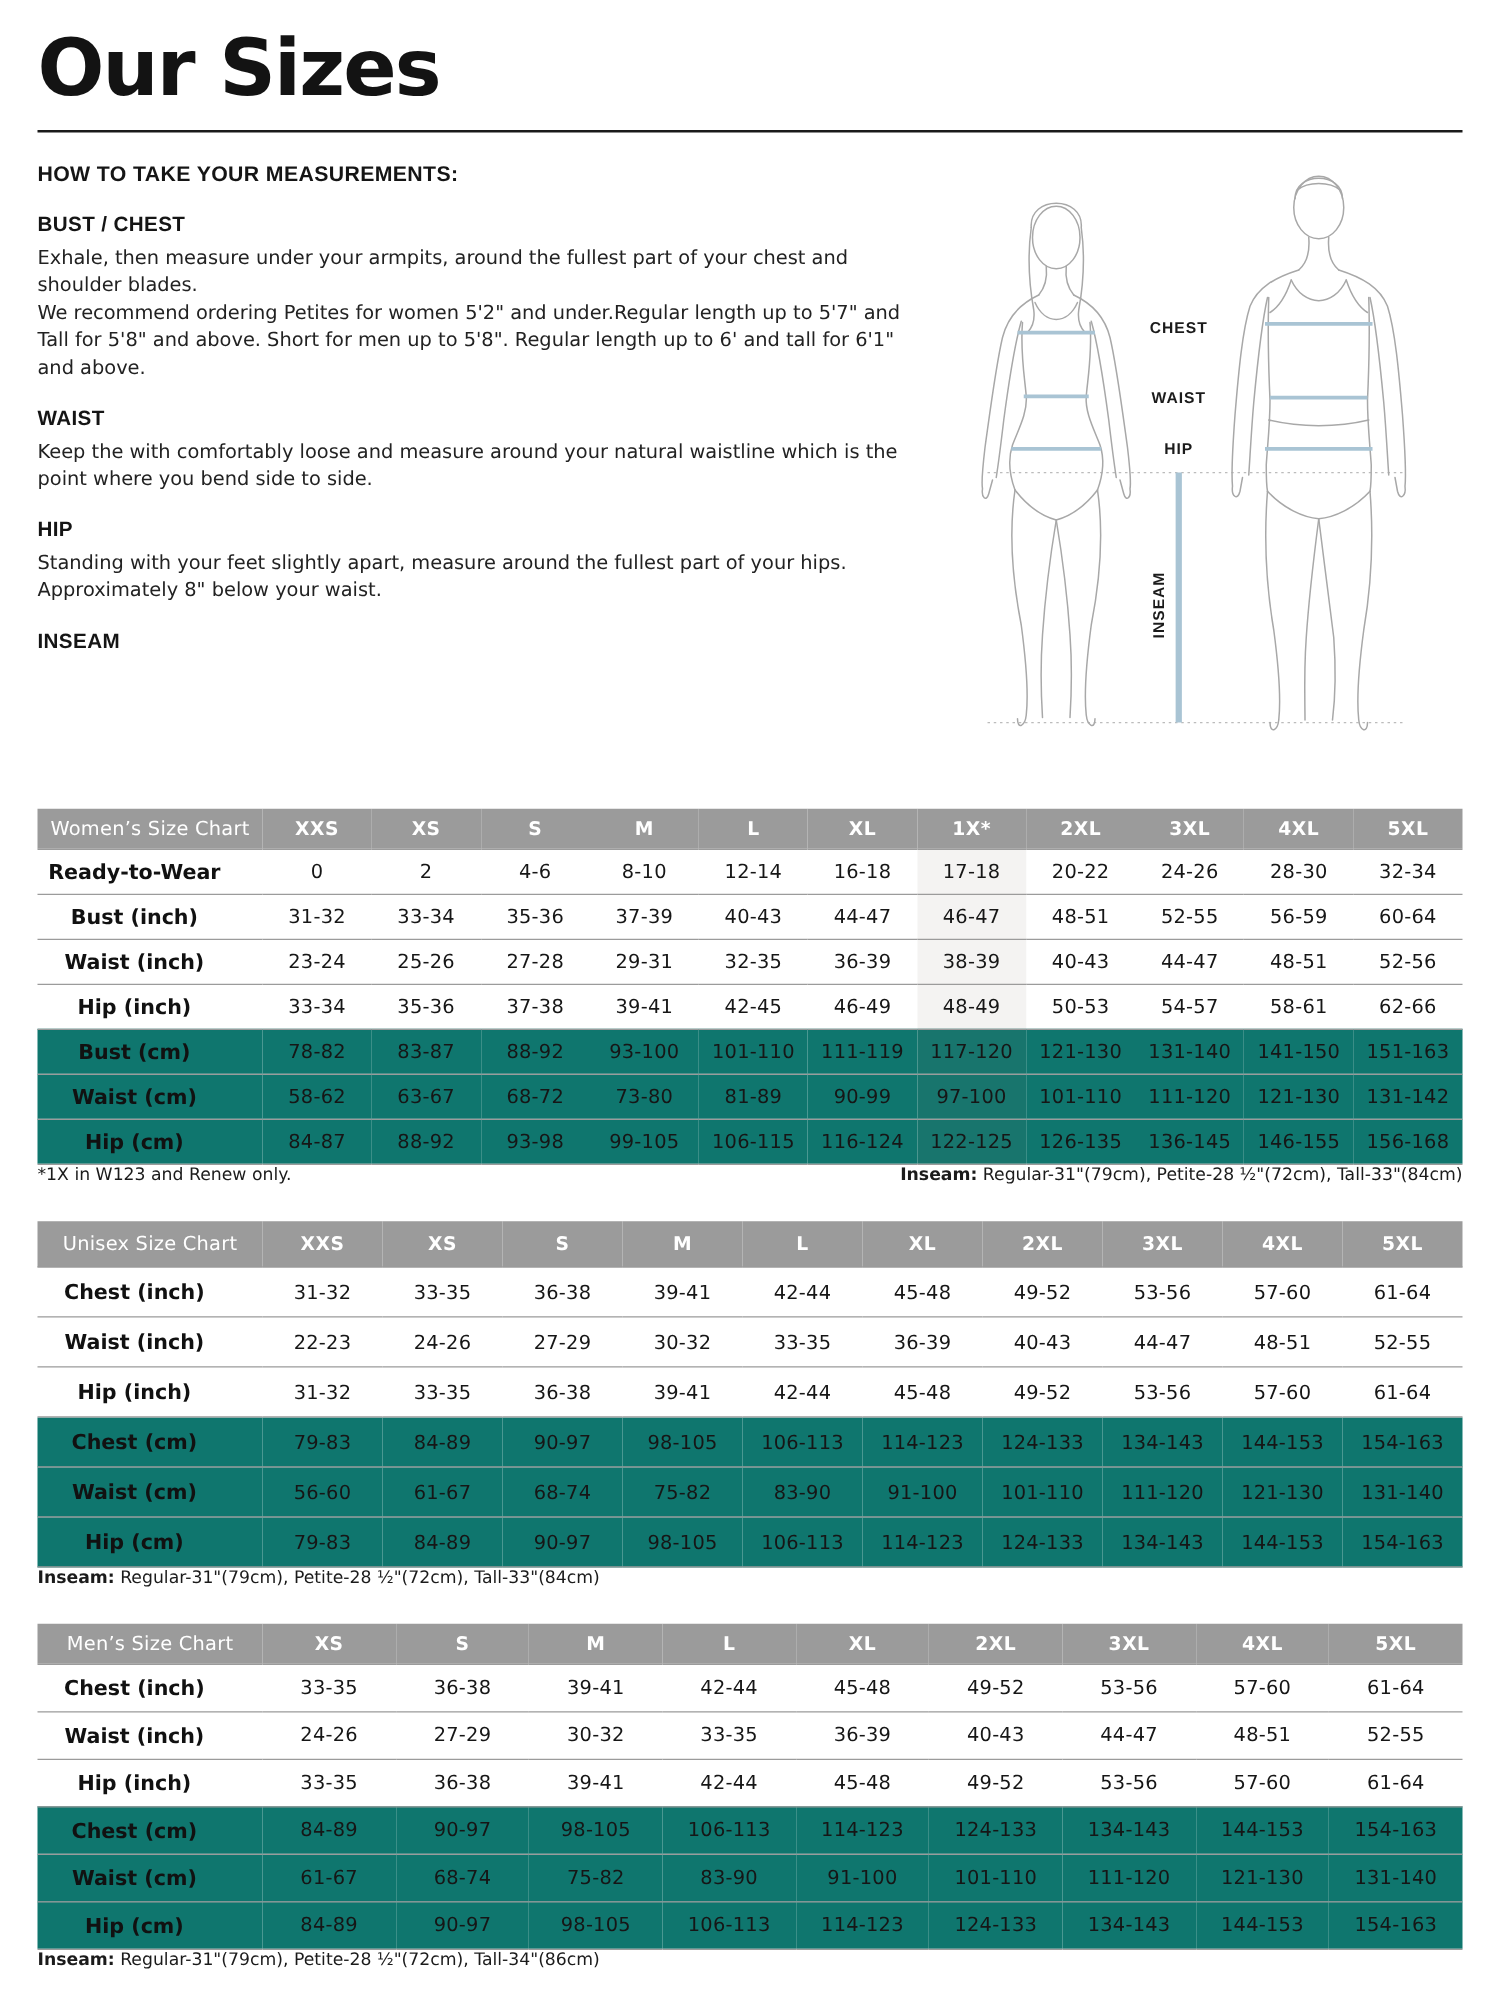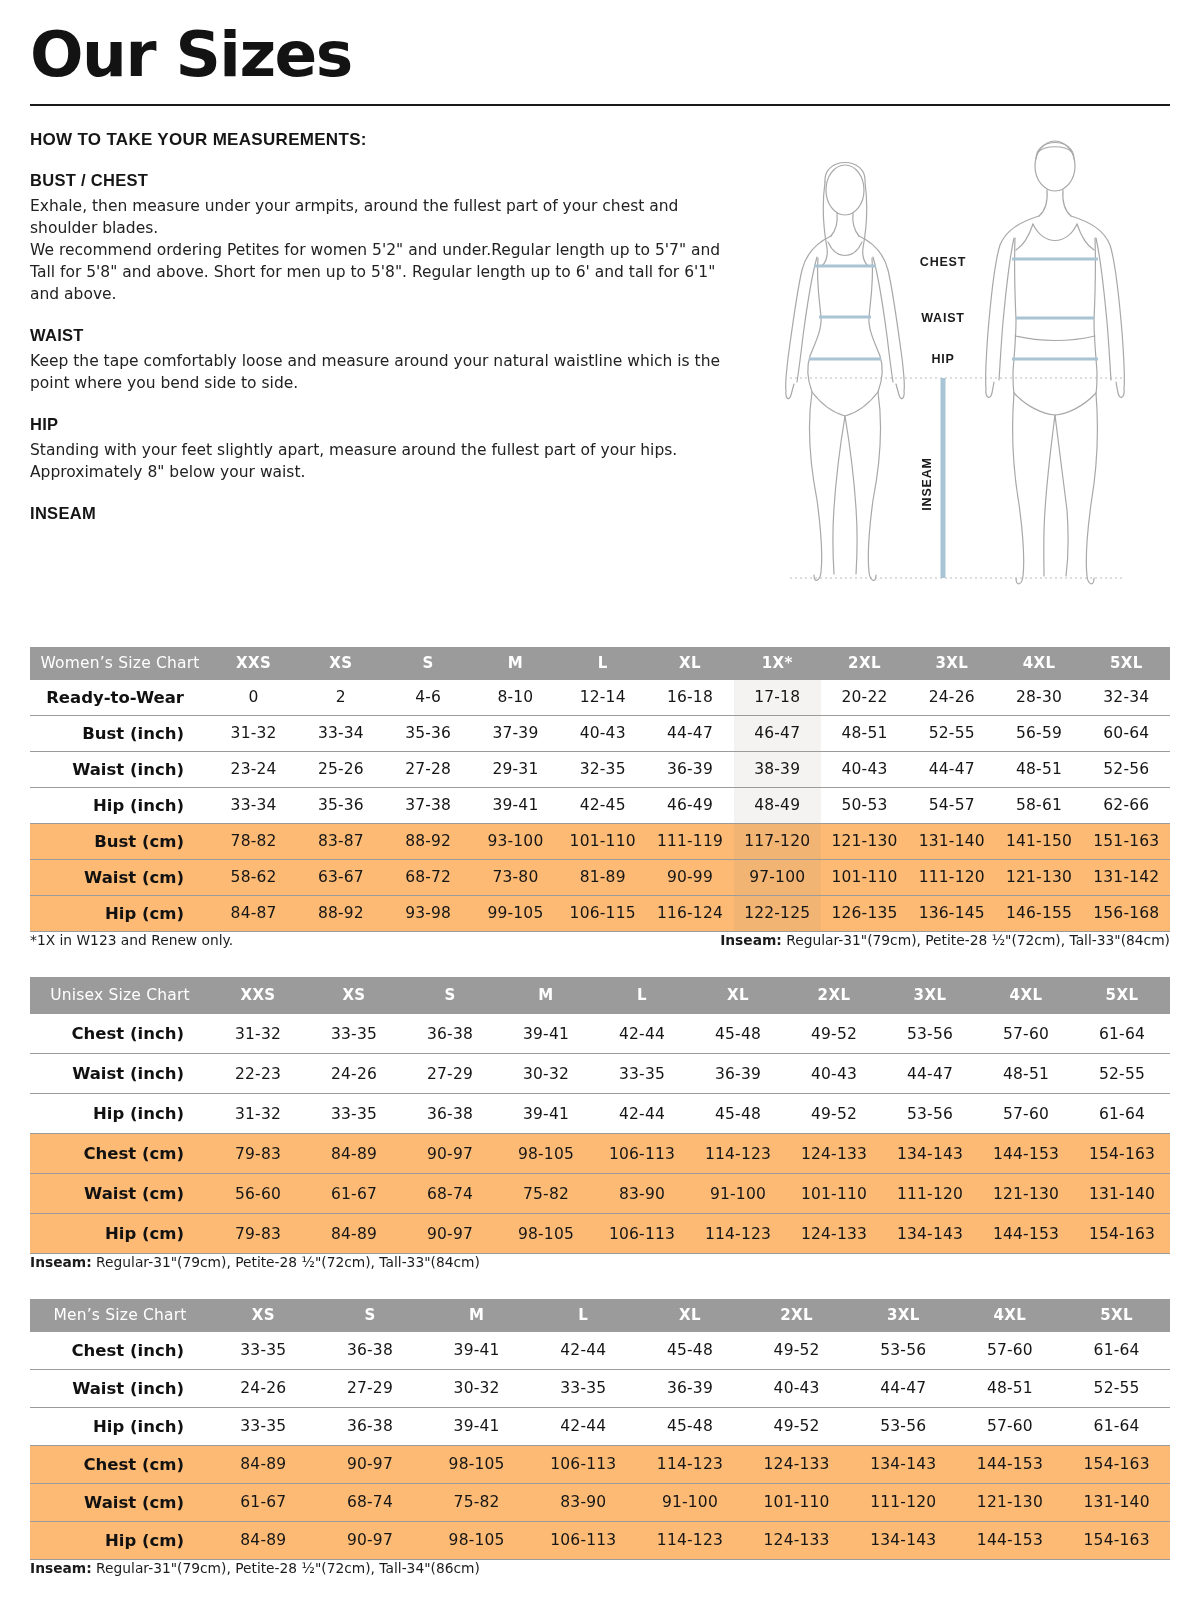--- a/index.html
+++ b/index.html
@@ -16,23 +16,23 @@
   .figwrap svg{display:block;}
   .diag-label{font-family:"Liberation Sans",sans-serif;font-size:12.5px;font-weight:bold;letter-spacing:.8px;fill:#1b1b1b;}
   #tables{margin-top:25px;}
   .tblock{margin-top:0;}
   .tblock + .tblock{margin-top:29px;}
   table.size-table{border-collapse:collapse;width:1140px;table-layout:fixed;border-bottom:1.5px solid #9b9b9b;}
   thead th{background:#9b9b9b;color:#ffffff;font-weight:bold;font-size:15px;letter-spacing:.4px;}
   thead th.tlabel{font-weight:normal;font-size:15.5px;letter-spacing:.2px;}
   tbody tr + tbody tr, tbody tr{border-top:1.5px solid #9b9b9b;}
   thead tr{border:none;}
-  tbody th.rlabel{font-weight:bold;font-size:16.5px;color:#111;text-align:right;padding-right:26px;font-family:"DejaVu Sans","Liberation Sans",sans-serif;}
+  tbody th.rlabel{font-weight:bold;font-size:16.5px;color:#111;padding-right:26px;font-family:"DejaVu Sans","Liberation Sans",sans-serif;}
   tbody td.dcell{font-size:15.5px;text-align:center;color:#161616;letter-spacing:.2px;}
-  tr.shaded{background:#fdba74;}
+  tr.shaded{background:#0f766e;}
   td.hl{background:rgba(122,119,105,0.085);}
   .tbl0 thead tr{height:32px;} .tbl0 tbody tr{height:36px;}
   .tbl1 thead tr{height:37px;} .tbl1 tbody tr{height:40px;}
   .tbl2 thead tr{height:32px;} .tbl2 tbody tr{height:38px;}
   .tfoot{width:1140px;display:flex;justify-content:space-between;gap:145px;font-size:13.8px;color:#1b1b1b;box-sizing:border-box;}
   .tfoot b{font-weight:bold;}
 </style>
 </head>
 <body>
 
@@ -42,21 +42,21 @@
   <hr class="title-rule">
 
   <section class="measure">
     <div class="mtext">
       <h2 class="howto-heading">HOW TO TAKE YOUR MEASUREMENTS:</h2>
       <div id="how-to-sections">
           <h3 class="mh">BUST / CHEST</h3>
           <p class="mp">Exhale, then measure under your armpits, around the fullest part of your chest and shoulder blades.</p>
           <p class="mp">We recommend ordering Petites for women 5'2" and under.Regular length up to 5'7" and Tall for 5'8" and above. Short for men up to 5'8". Regular length up to 6' and tall for 6'1" and above.</p>
           <h3 class="mh">WAIST</h3>
-          <p class="mp">Keep the tape comfortably loose and measure around your natural waistline which is the point where you bend side to side.</p>
+          <p class="mp">Keep the with comfortably loose and measure around your natural waistline which is the point where you bend side to side.</p>
           <h3 class="mh">HIP</h3>
           <p class="mp">Standing with your feet slightly apart, measure around the fullest part of your hips. Approximately 8" below your waist.</p>
           <h3 class="mh">INSEAM</h3>
         </div>
     </div>
 
     <div class="figwrap">
       <svg width="420" height="480" viewBox="0 0 420 480" xmlns="http://www.w3.org/2000/svg">
 
         <g stroke="#bcbcbc" stroke-width="1" stroke-dasharray="2,3">

